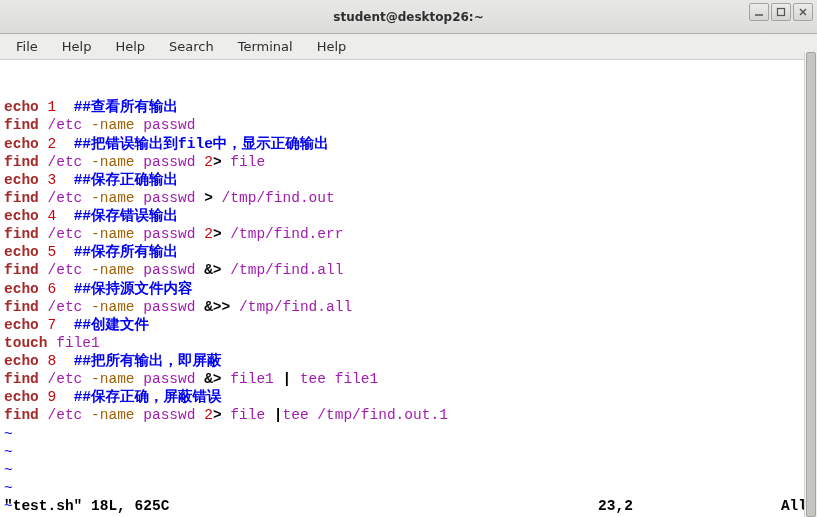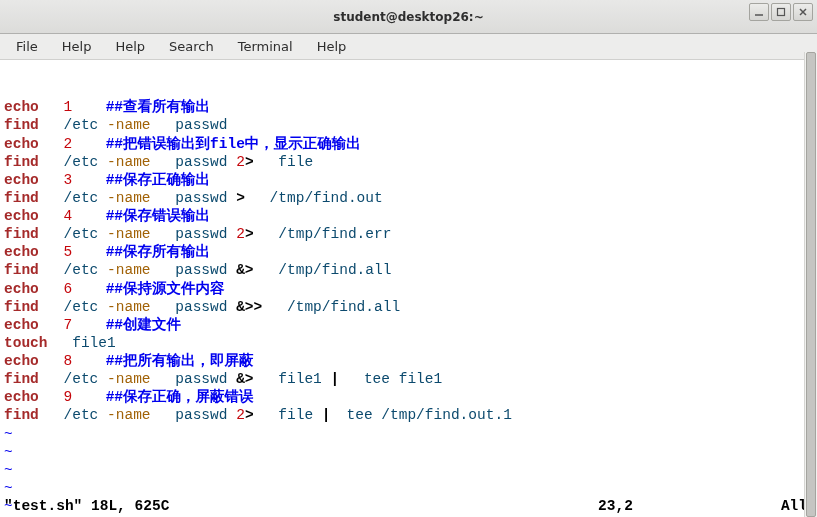--- a/index.html
+++ b/index.html
@@ -76,21 +76,21 @@
       font-size: 14.5px;
       position: relative;
       overflow: hidden;
       font-family: Liberation Mono, monospace;
     }
     .line { display: block; }
     .cmd { color: #a52a2a; font-weight: bold; }
     .num { color: #c5060b; }
     .comment { color: #0000ee; font-weight: bold; }
     .opt { color: #a16207; }
-    .arg { color: #0c4a6e; padding-left: 16px; }
+    .arg { color: #a21caf; }
     .redir { color: #000; font-weight: bold; }
     .redirnum { color: #c5060b; }
     .pipe { color: #000; font-weight: bold; }
     .tilde { color: #0000ee; }
     .statusbar {
       position: absolute;
       bottom: 2px;
       left: 4px;
       right: 4px;
       display: flex;

